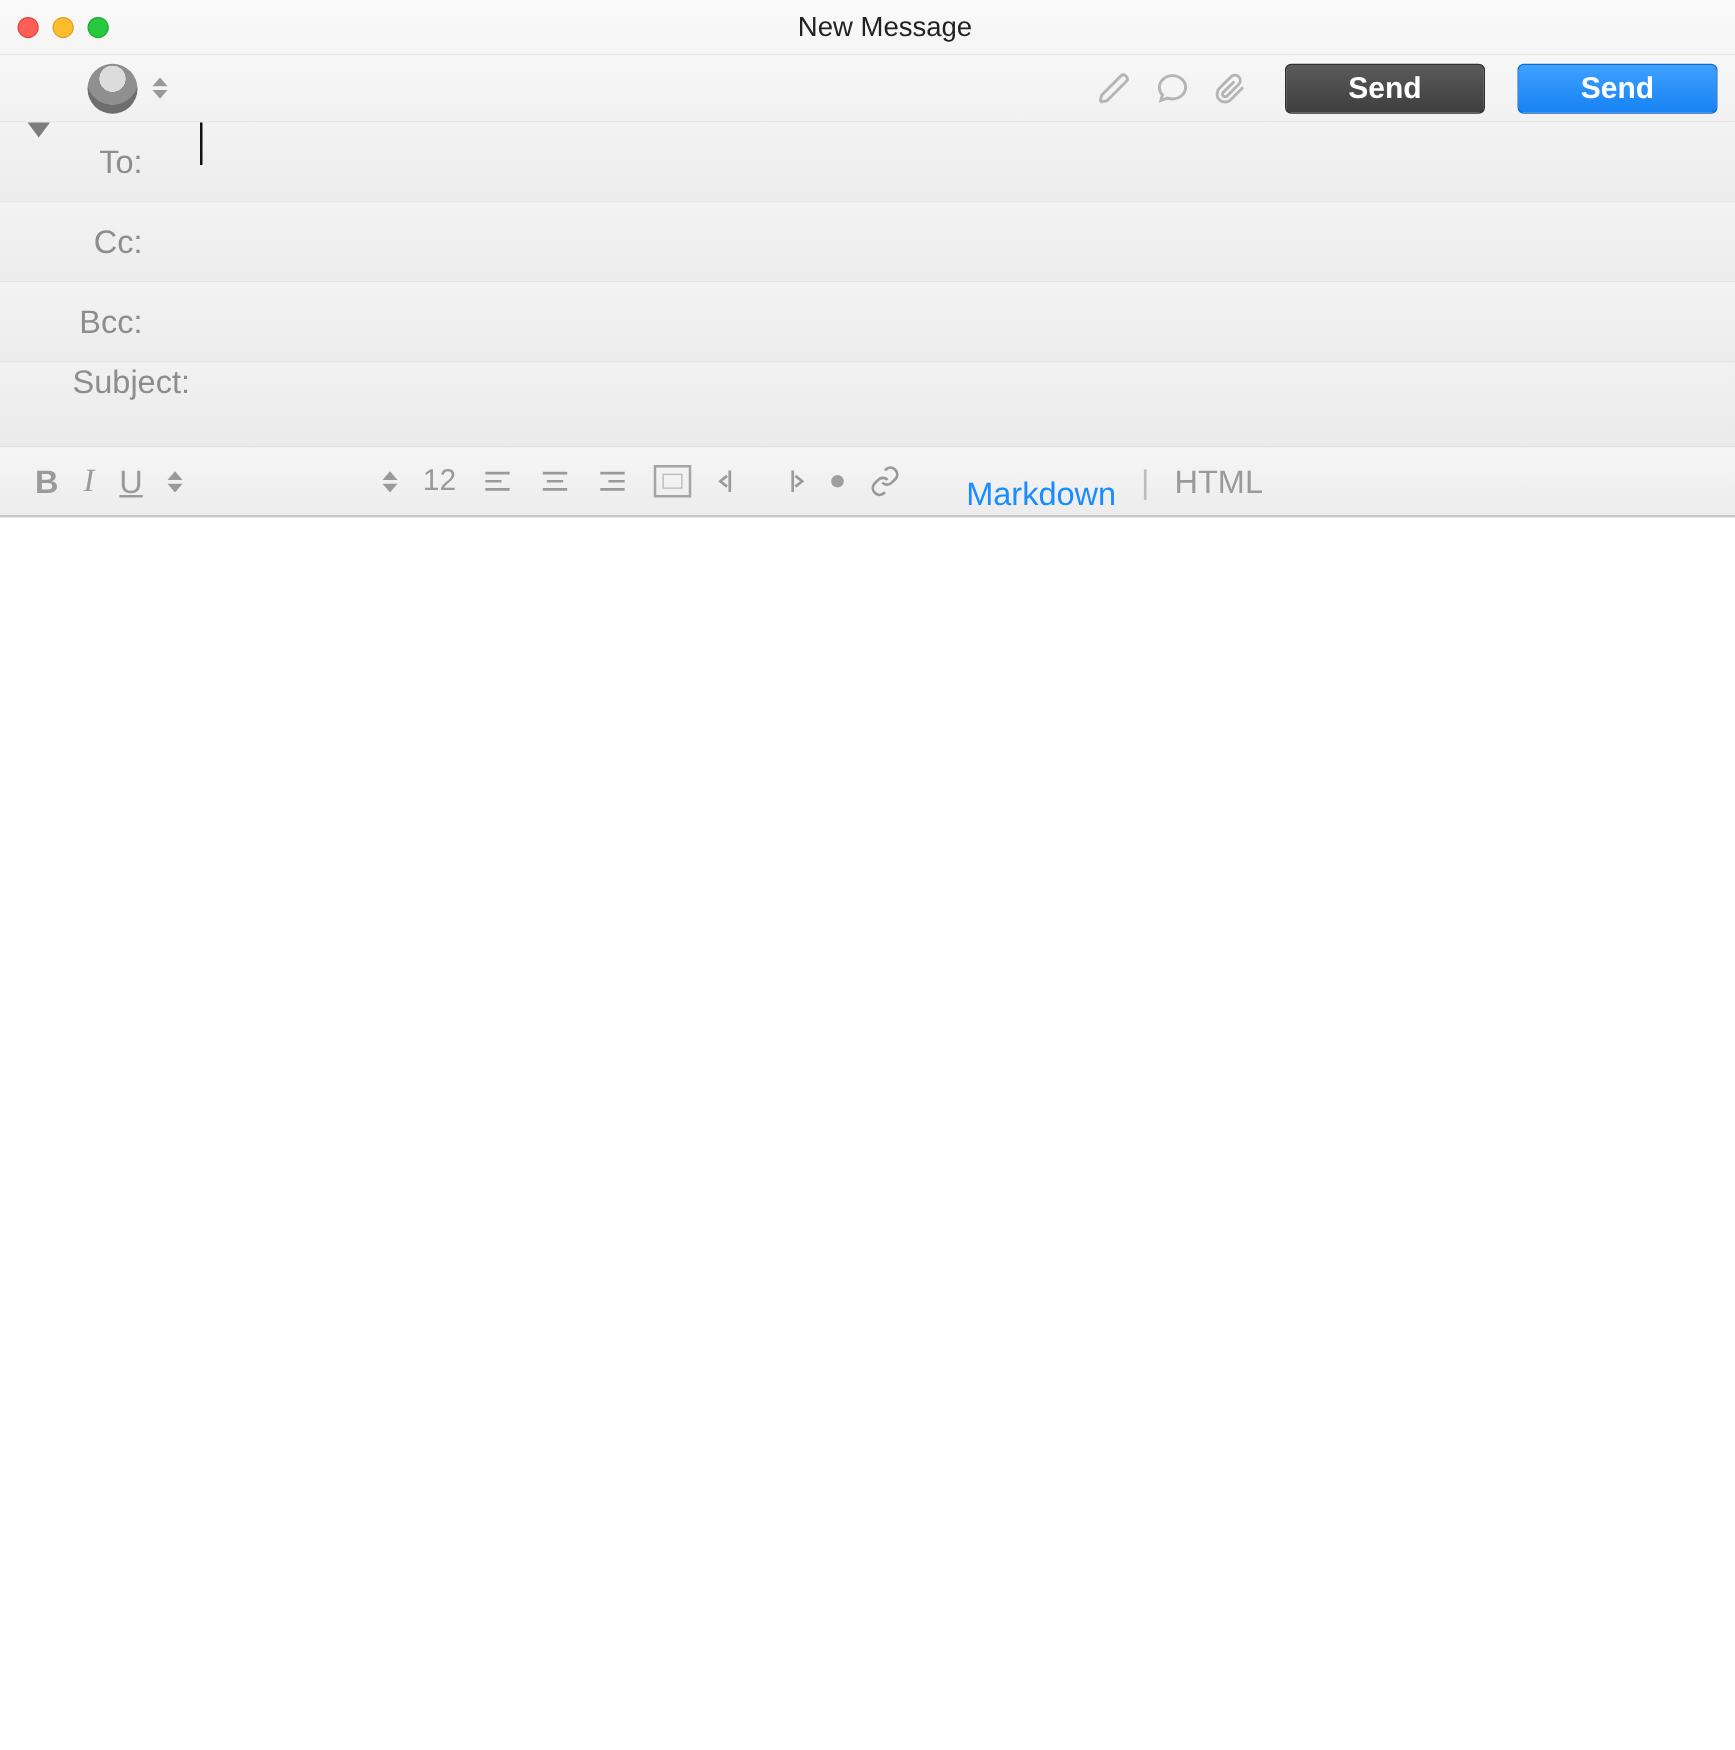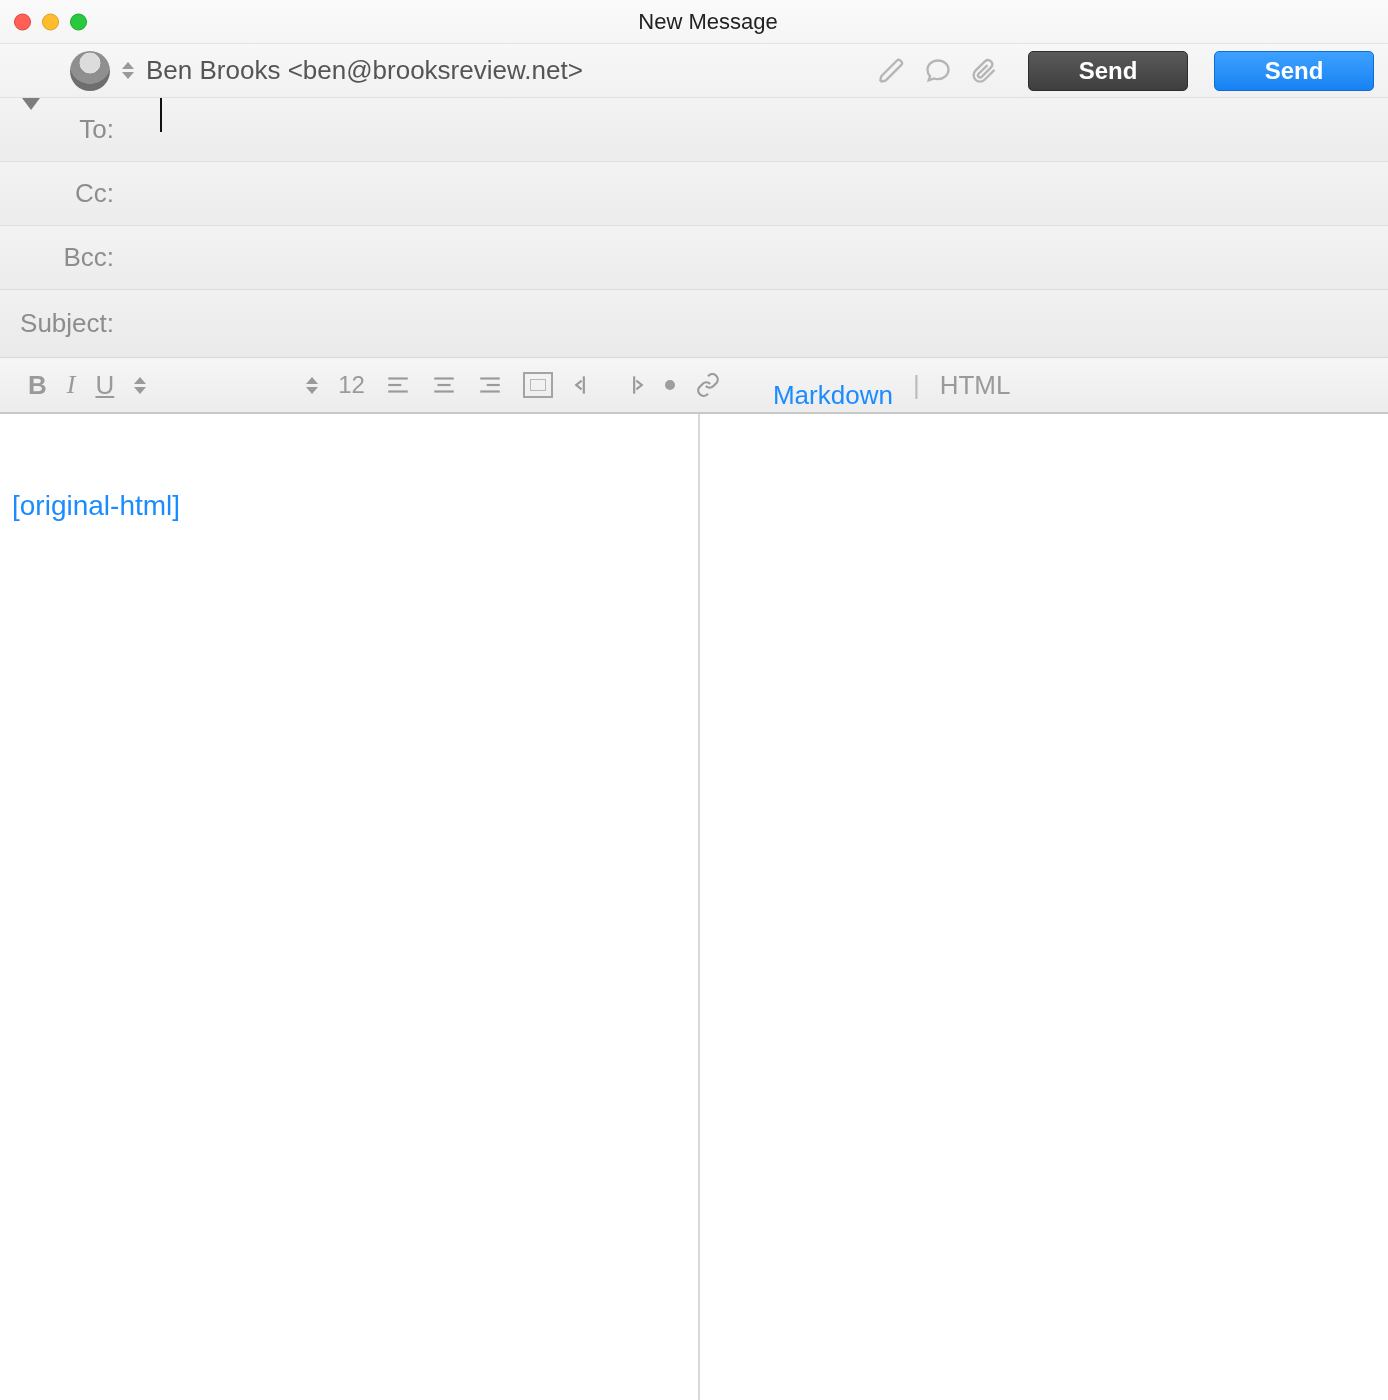--- a/index.html
+++ b/index.html
@@ -61,21 +61,21 @@
   .toggle-tri { width: 0; height: 0; border-left: 9px solid transparent; border-right: 9px solid transparent; border-top: 12px solid #7d7d7d; margin-left: 22px; cursor: pointer; }
   .field-label { font-size: 26px; color: #8d8d8d; }
   .field-input { flex: 1; height: 100%; border: none; background: transparent; font-size: 26px; color: #333; outline: none; padding-left: 40px; }
   .cursor-bar { display: inline-block; width: 2px; height: 34px; background: #111; margin-left: 40px; }
 
   .subject-row {
     height: 68px;
     background: linear-gradient(#f1f1f1, #eaeaea);
     border-bottom: 1px solid #d7d7d7;
     display: flex;
-    align-items: center;
+    padding-left: 38px;
   }
   .subject-label { width: 120px; text-align: right; padding-right: 6px; font-size: 26px; color: #8d8d8d; }
 
   
   .toolbar {
     height: 56px;
     background: linear-gradient(#f6f6f6, #ececec);
     border-bottom: 2px solid #c8c8c8;
     display: flex;
     align-items: center;
@@ -117,21 +117,20 @@
   </div>
   <div class="title-text">New Message</div>
 </div>
 
 <div class="from-row">
   <div class="avatar"></div>
   <span class="updown">
     <span class="tri up"></span>
       <span class="tri dn"></span>
   </span>
-  <span class="from-name">Ben Brooks &lt;ben@brooksreview.net&gt;</span>
   <span class="spacer"></span>
   <div class="tool-icons">
     <span class="icon-btn">
       <svg viewBox="0 0 24 24">
           <path d="M3 21l3.5-.8L20 6.7a2 2 0 0 0 0-2.8l-.9-.9a2 2 0 0 0-2.8 0L2.8 16.5 2 20z"></path>
         </svg>
     </span>
     <span class="icon-btn">
       <svg viewBox="0 0 24 24">
           <path d="M12 3c5 0 9 3.6 9 8s-4 8-9 8c-1.2 0-2.4-.2-3.4-.6L4 20l1.1-3.7C3.8 15 3 13 3 11c0-4.4 4-8 9-8z"></path>
@@ -238,16 +237,13 @@
       </svg>
     </span>
 
   <span style="width:12px;"></span>
   <span class="mode-link mode-active">Markdown</span>
   <span class="mode-divider">|</span>
   <span class="mode-link">HTML</span>
 </div>
 
 <div class="body-area">
-  <div class="pane left">
-    <span class="tag-text">[original-html]</span>
-  </div>
 </div>
 
 </body></html>

